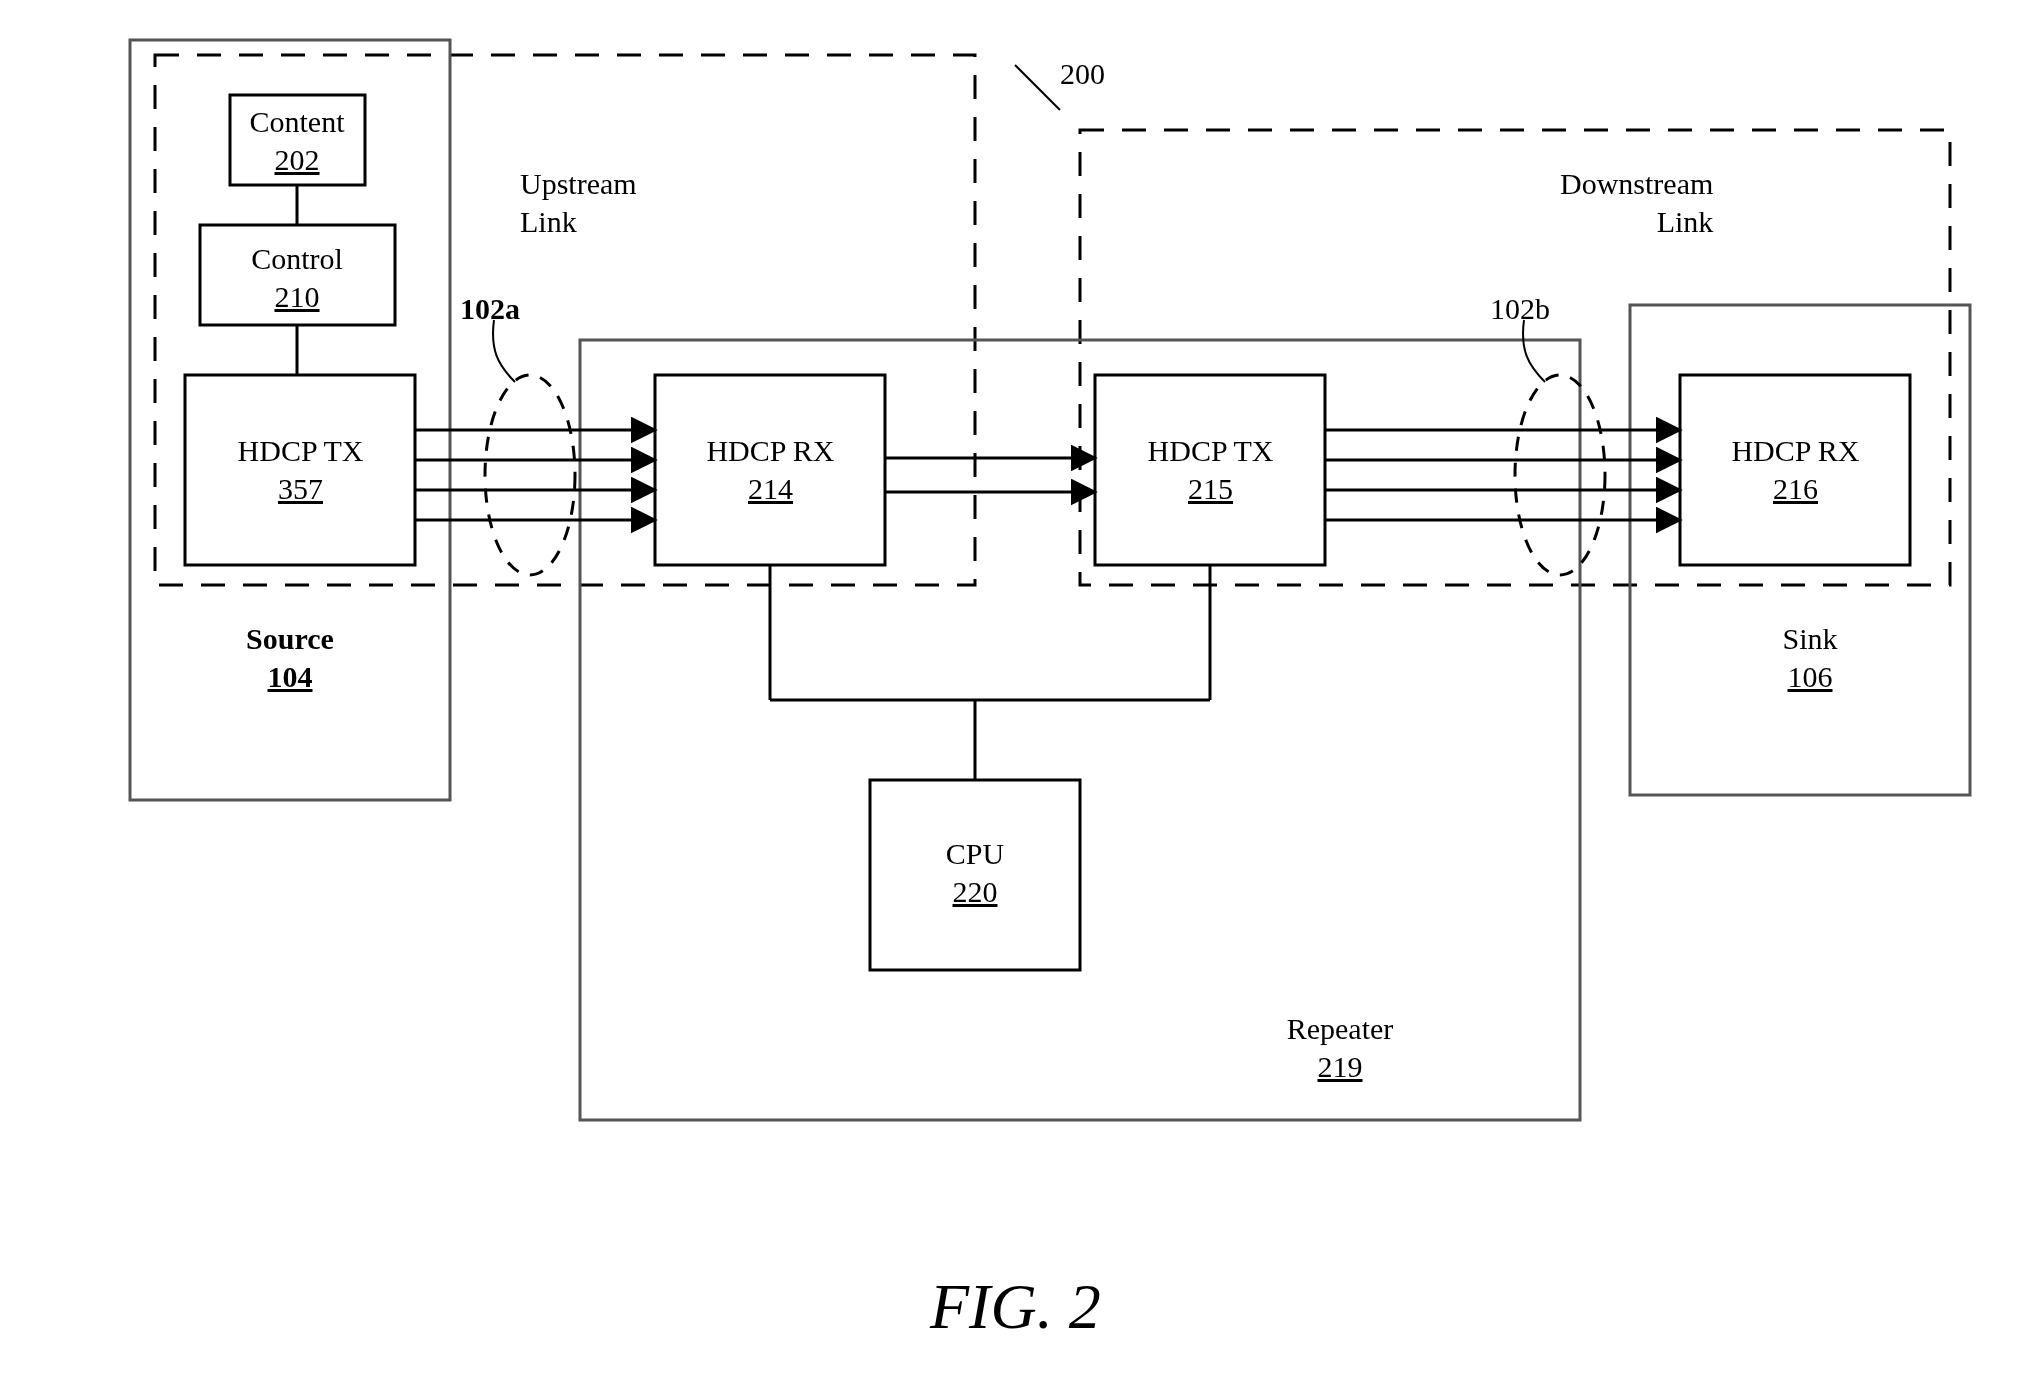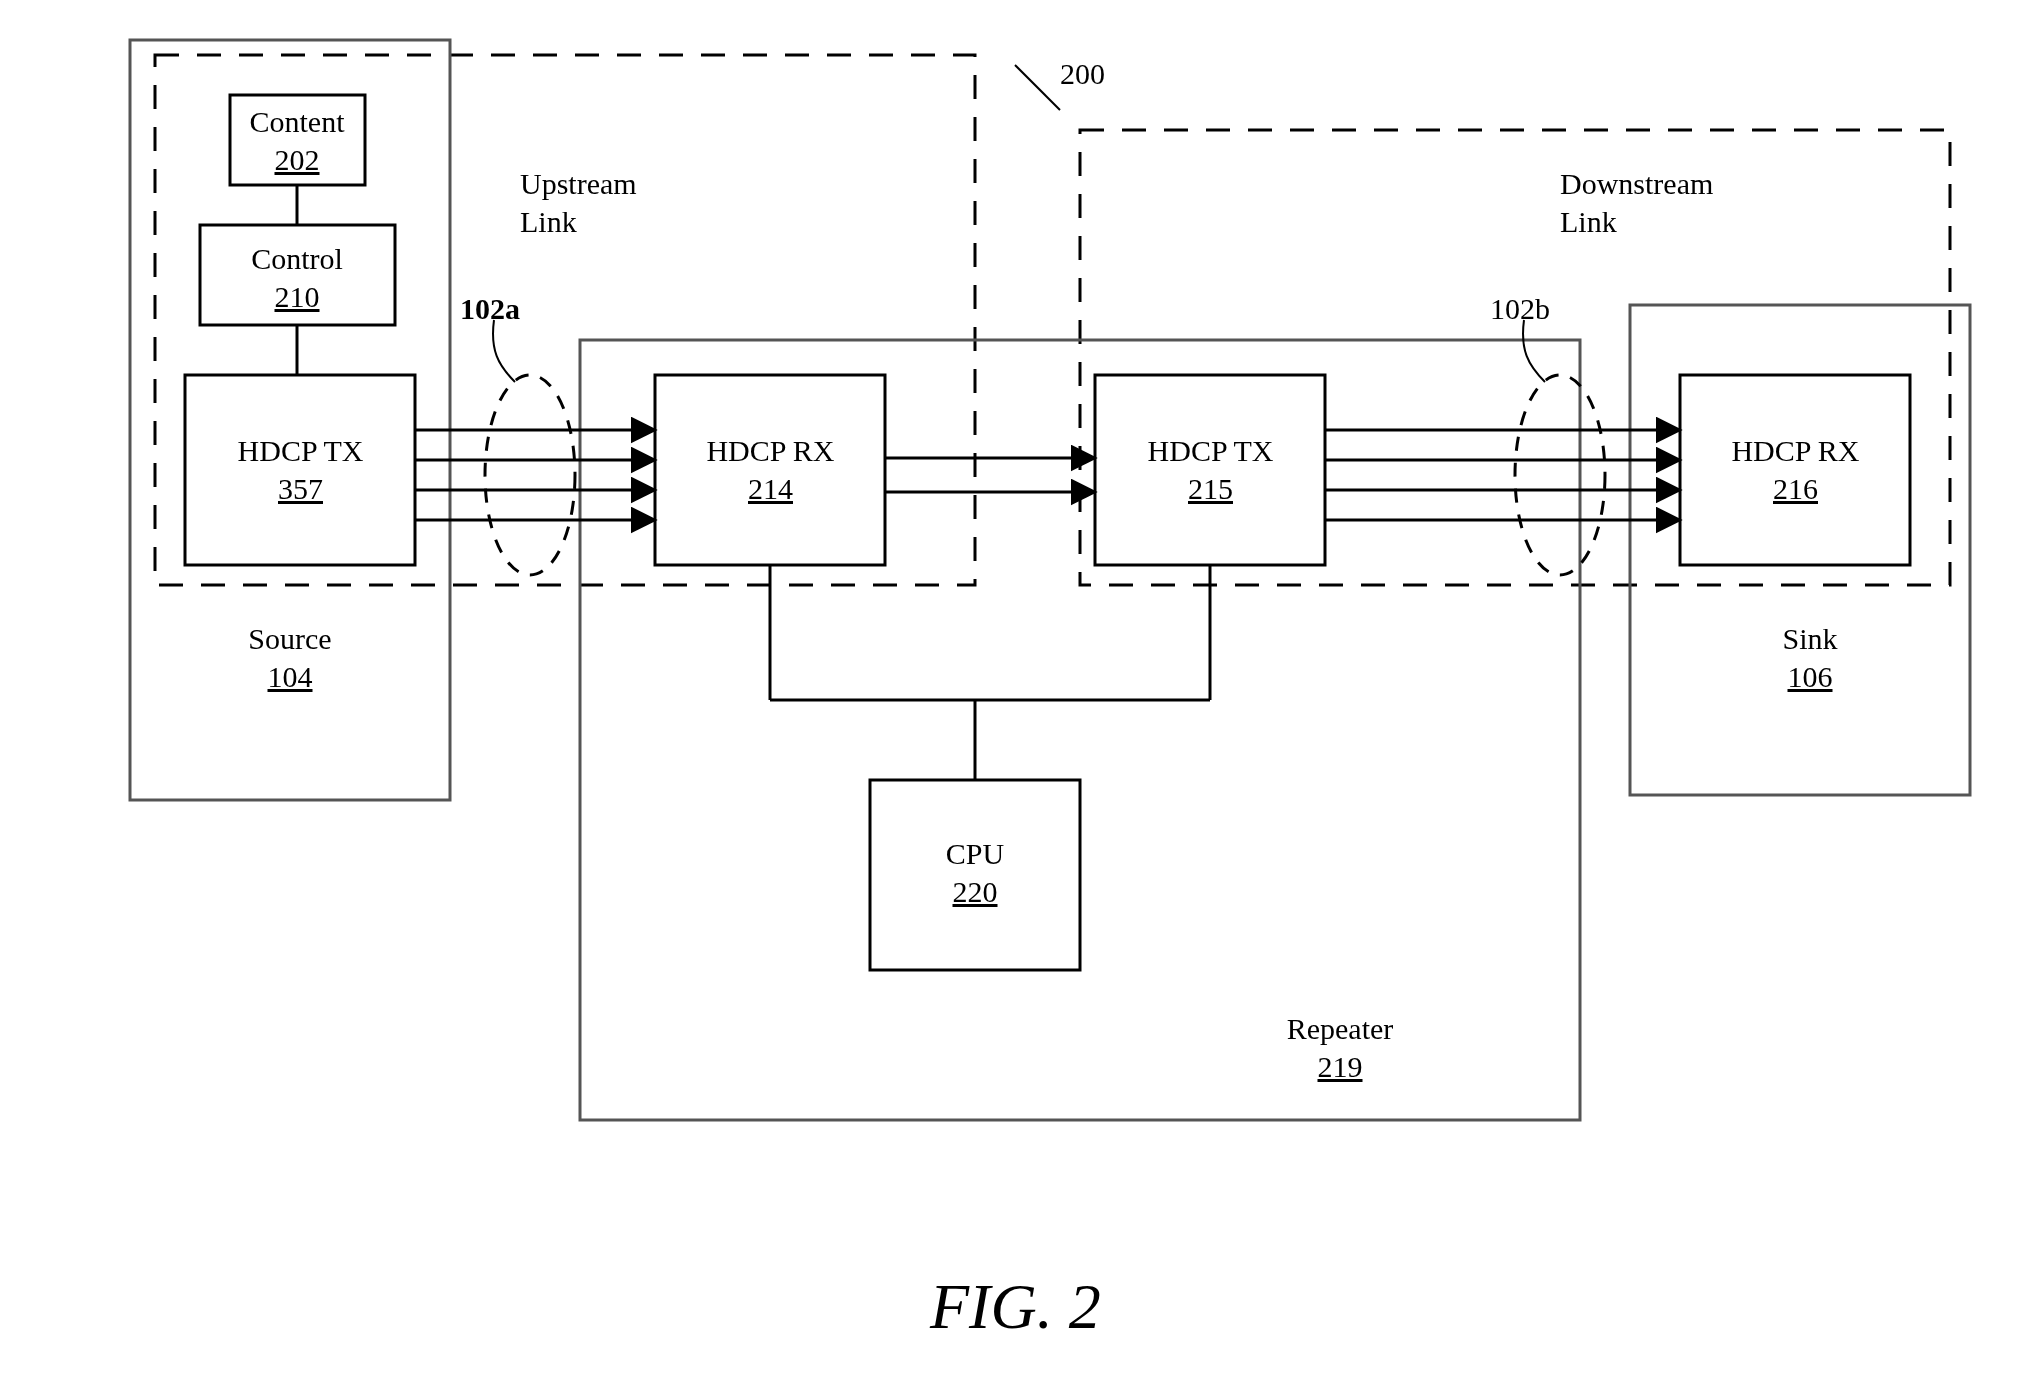--- a/index.html
+++ b/index.html
@@ -101,28 +101,28 @@
 
 <div class="lbl" style="left:1060px; top:55px;">200</div>
 
 <div class="lbl" style="left:520px; top:165px; text-align:left;">
   <span style="white-space:pre-line;">Upstream
 Link</span>
 </div>
 
 <div class="lbl" style="left:460px; top:290px;font-weight:bold;">102a</div>
 
-<div class="lbl" style="left:1560px; top:165px; text-align:left;">
+<div class="lbl" style="left:1560px; top:165px; text-align:right;">
   <span style="white-space:pre-line;">Downstream
 Link</span>
 </div>
 
 <div class="lbl" style="left:1490px; top:290px;">102b</div>
 
-<div class="lbl" style="left:240px; top:620px; width:100px;">
+<div class="lbl" style="left:240px; top:620px; width:100px;font-weight:bold;">
   <span>Source</span><br><span class="ul">104</span>
 </div>
 <div class="lbl" style="left:237px; top:103px; width:120px;">
   <span>Content</span><br><span class="ul">202</span>
 </div>
 <div class="lbl" style="left:237px; top:240px; width:120px;">
   <span>Control</span><br><span class="ul">210</span>
 </div>
 <div class="lbl" style="left:218px; top:432px; width:165px;">
   <span>HDCP TX</span><br><span class="ul">357</span>

